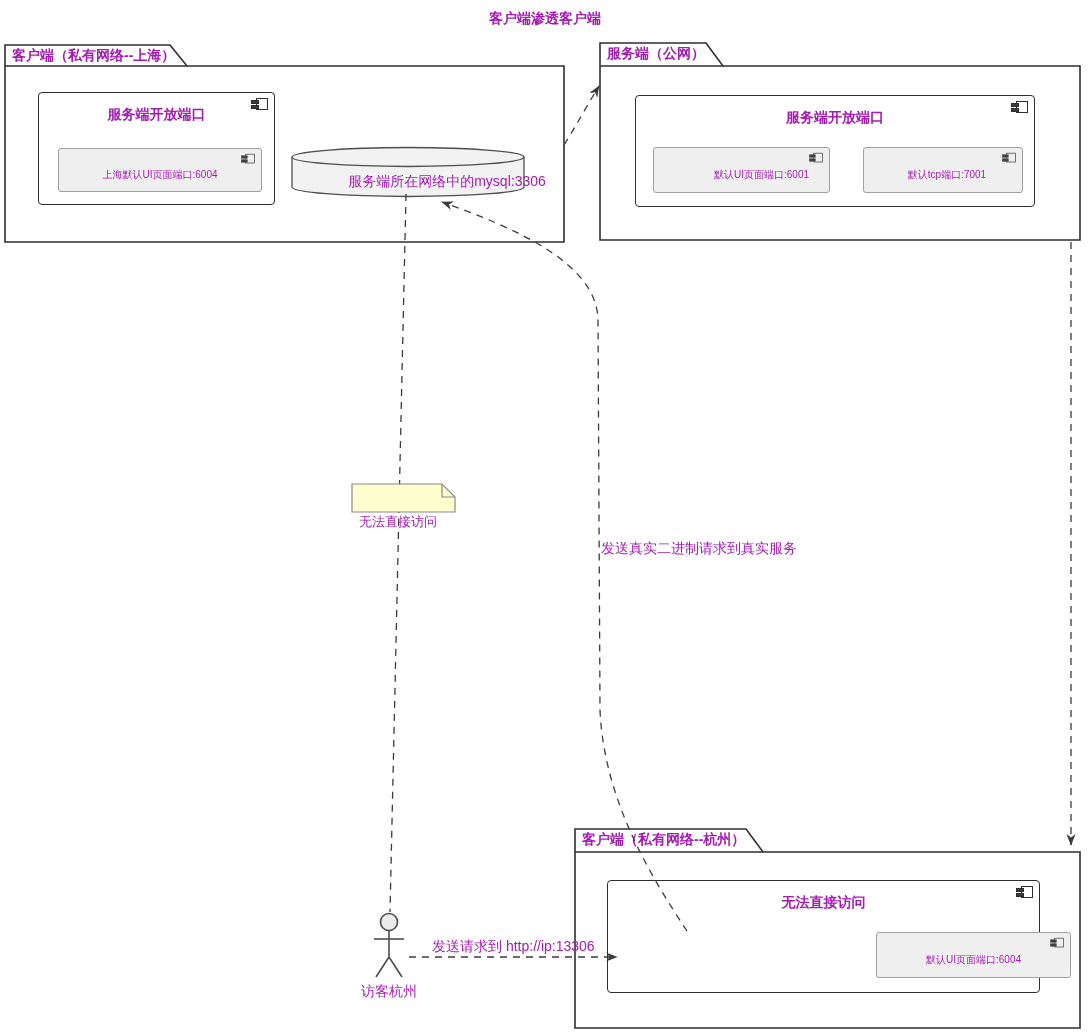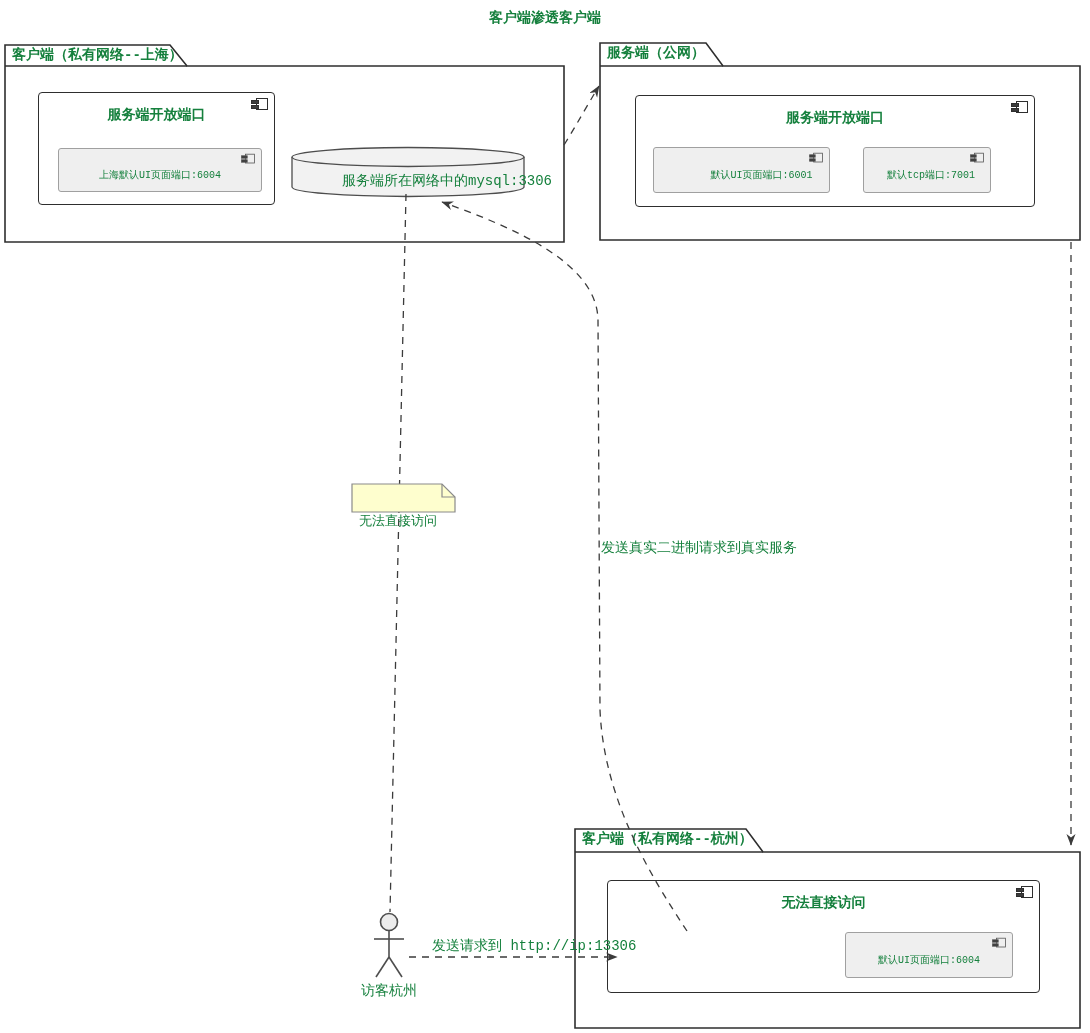--- a/index.html
+++ b/index.html
@@ -1,19 +1,19 @@
 <!DOCTYPE html>
 <html><head>
 <meta charset="utf-8">
 <style>
   html,body { margin:0; padding:0; background:#fff; }
   #canvas {
     position:relative; width:1090px; height:1033px;
-    font-family:Liberation Mono, monospace;
-    color:#15803d; overflow:hidden; background:#fff;
+    font-family:Liberation Sans, sans-serif;
+    color:#a21caf; overflow:hidden; background:#fff;
   }
   svg.layer { position:absolute; left:0; top:0; }
   #underlay { z-index:0; }
   #overlay  { z-index:4; pointer-events:none; }
   .txt { position:absolute; z-index:5; white-space:nowrap; font-size:14px; line-height:1.2; }
   #diagram-title { left:0; top:10px; width:1090px; text-align:center; font-weight:bold; }
   .pkg-label { font-weight:bold; z-index:2; }
   .comp {
     position:absolute; z-index:1; box-sizing:border-box;
     background:#ffffff; border:1.6px solid #2e2e2e; border-radius:4px;
@@ -102,38 +102,38 @@
     </svg>
   </div>
   <div class="port" style="left:653px; top:147px; width:177px; height:46px;padding-left:40px;">
     <span>默认UI页面端口:6001</span>
     <svg class="cicon" width="16" height="12" viewBox="0 0 19 15">
       <rect x="6.5" y="1.5" width="11" height="11" fill="#efefef" stroke="#555"></rect>
       <rect x="1.5" y="3.5" width="7" height="3" fill="#3b3b3b" stroke="#555"></rect>
       <rect x="1.5" y="8.5" width="7" height="3" fill="#3b3b3b" stroke="#555"></rect>
     </svg>
   </div>
-  <div class="port" style="left:863px; top:147px; width:128px; height:46px;padding-left:8px;">
+  <div class="port" style="left:863px; top:147px; width:160px; height:46px;padding-left:8px;">
     <span>默认tcp端口:7001</span>
     <svg class="cicon" width="16" height="12" viewBox="0 0 19 15">
       <rect x="6.5" y="1.5" width="11" height="11" fill="#efefef" stroke="#555"></rect>
       <rect x="1.5" y="3.5" width="7" height="3" fill="#3b3b3b" stroke="#555"></rect>
       <rect x="1.5" y="8.5" width="7" height="3" fill="#3b3b3b" stroke="#555"></rect>
     </svg>
   </div>
 
   <div class="comp" style="left:607px; top:880px; width:433px; height:113px;">
     <div class="comp-title">无法直接访问</div>
     <svg class="cicon" width="19" height="15" viewBox="0 0 19 15">
       <rect x="6.5" y="1.5" width="11" height="11" fill="#ffffff" stroke="#2e2e2e"></rect>
       <rect x="1.5" y="3.5" width="7" height="3" fill="#3b3b3b" stroke="#2e2e2e"></rect>
       <rect x="1.5" y="8.5" width="7" height="3" fill="#3b3b3b" stroke="#2e2e2e"></rect>
     </svg>
   </div>
-  <div class="port" style="left:845px; top:932px; width:168px; height:46px;">
+  <div class="port" style="left:876px; top:932px; width:195px; height:46px;">
     <span>默认UI页面端口:6004</span>
     <svg class="cicon" width="16" height="12" viewBox="0 0 19 15">
       <rect x="6.5" y="1.5" width="11" height="11" fill="#efefef" stroke="#555"></rect>
       <rect x="1.5" y="3.5" width="7" height="3" fill="#3b3b3b" stroke="#555"></rect>
       <rect x="1.5" y="8.5" width="7" height="3" fill="#3b3b3b" stroke="#555"></rect>
     </svg>
   </div>
 
   <svg id="overlay" class="layer" width="1090" height="1033">
     <defs>

